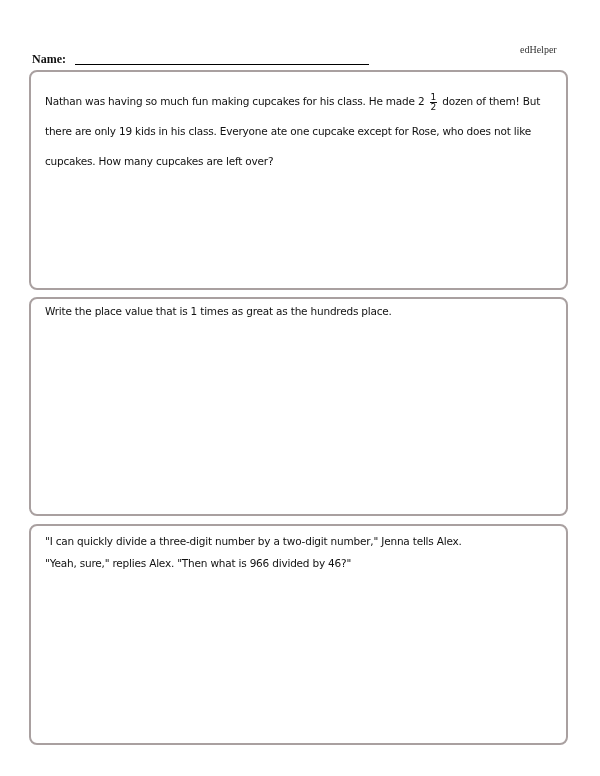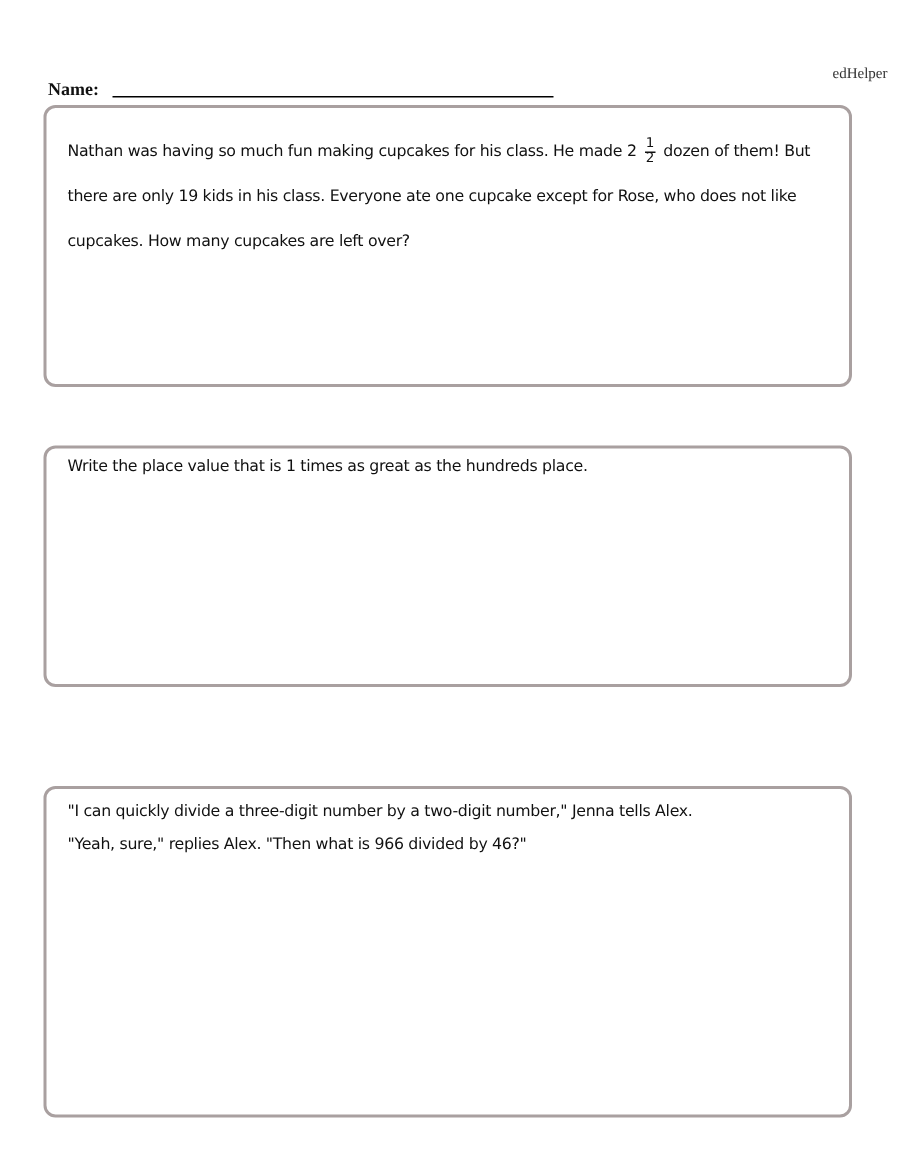--- a/index.html
+++ b/index.html
@@ -2,36 +2,36 @@
 <html><head>
 <meta charset="utf-8">
 <style>
   html, body { margin: 0; padding: 0; }
   body {
     width: 600px; height: 776px; background: #ffffff; position: relative;
     font-family: "DejaVu Sans", sans-serif; color: #111;
   }
   .brand {
     position: absolute; top: 44px; left: 520px;
-    font-family: "Liberation Serif", serif; font-size: 10px; color: #333; margin-left: 35px;
+    font-family: "Liberation Serif", serif; font-size: 10px; color: #333;
   }
   .name-row {
     position: absolute; top: 52px; left: 32px;
     font-family: "Liberation Serif", serif; font-weight: bold; font-size: 12px;
   }
   .name-line {
     position: absolute; top: 64px; left: 75px; width: 294px; height: 0;
     border-bottom: 1.3px solid #000;
   }
   .box {
     position: absolute; left: 29px; width: 539px;
     border: 2px solid #a9a0a0; border-radius: 8px; box-sizing: border-box;
   }
-  .box1 { top: 70px; height: 188px; }
-  .box2 { top: 297px; height: 161px; }
+  .box1 { top: 70px; height: 220px; }
+  .box2 { top: 297px; height: 219px; }
   .box3 { top: 524px; height: 221px; }
   .q {
     position: absolute; left: 14px; right: 10px;
     font-size: 10.5px; letter-spacing: -0.2px; color: #111;
   }
   .box1 .q { top: 14px; line-height: 30px; }
   .box2 .q { top: 4px; line-height: 16px; }
   .box3 .q { top: 4px; line-height: 22px; }
   .frac {
     display: inline-block; vertical-align: middle; text-align: center;

